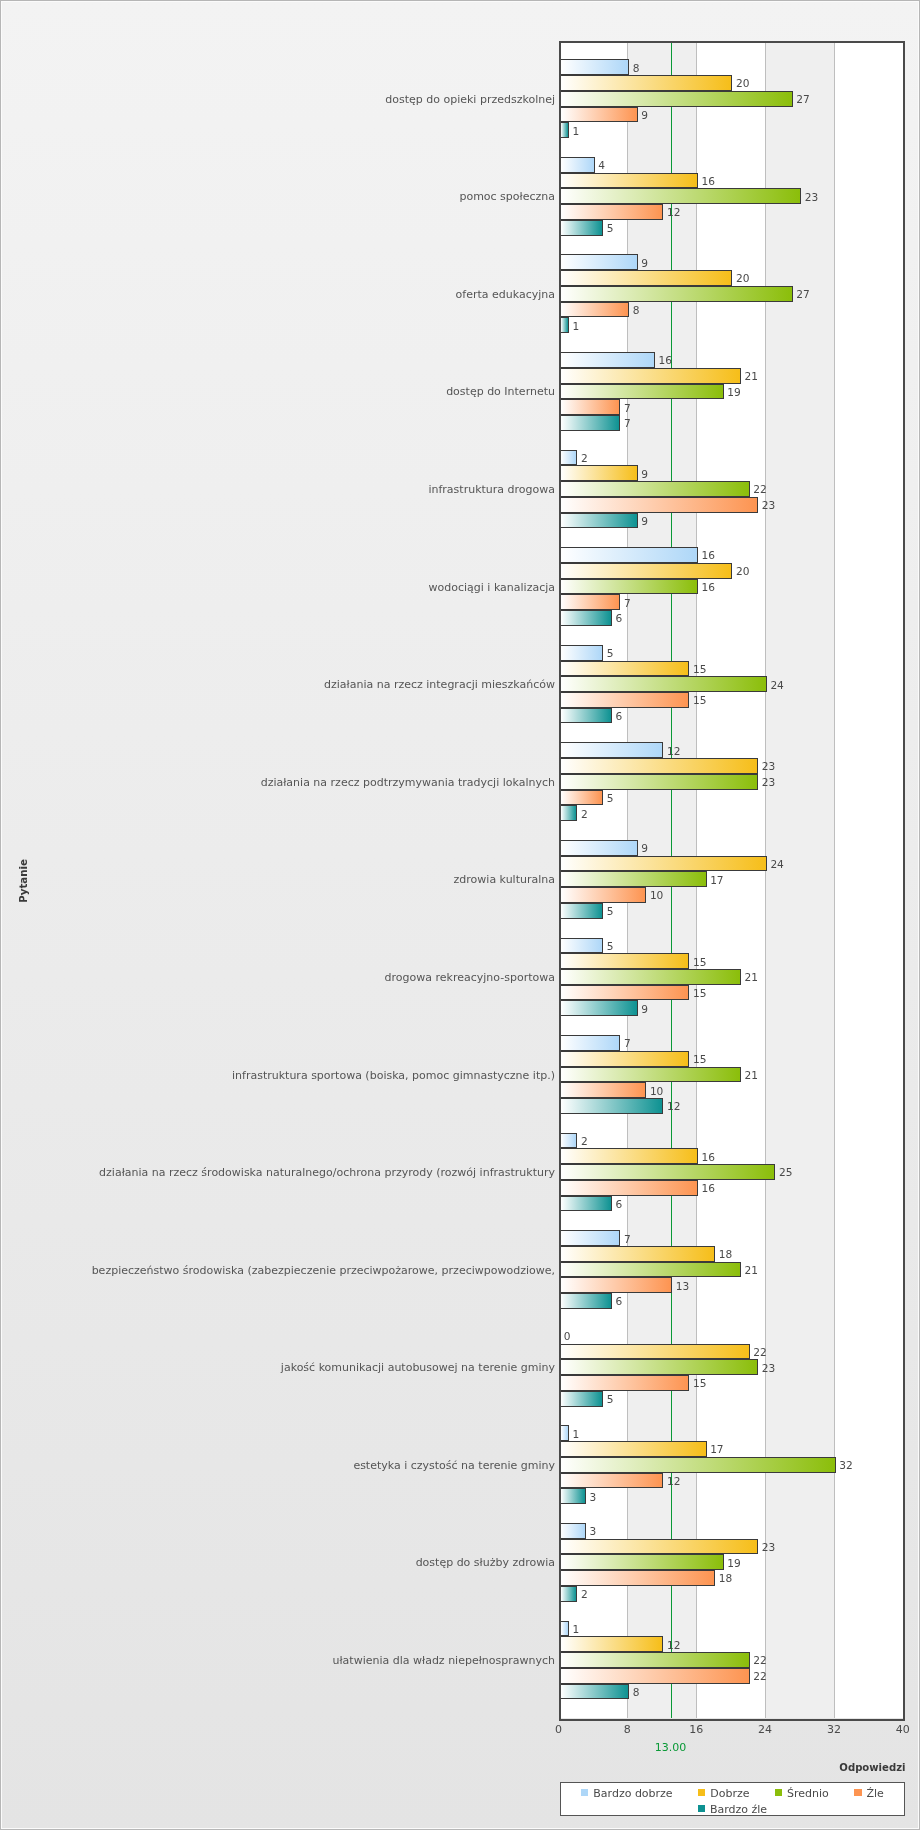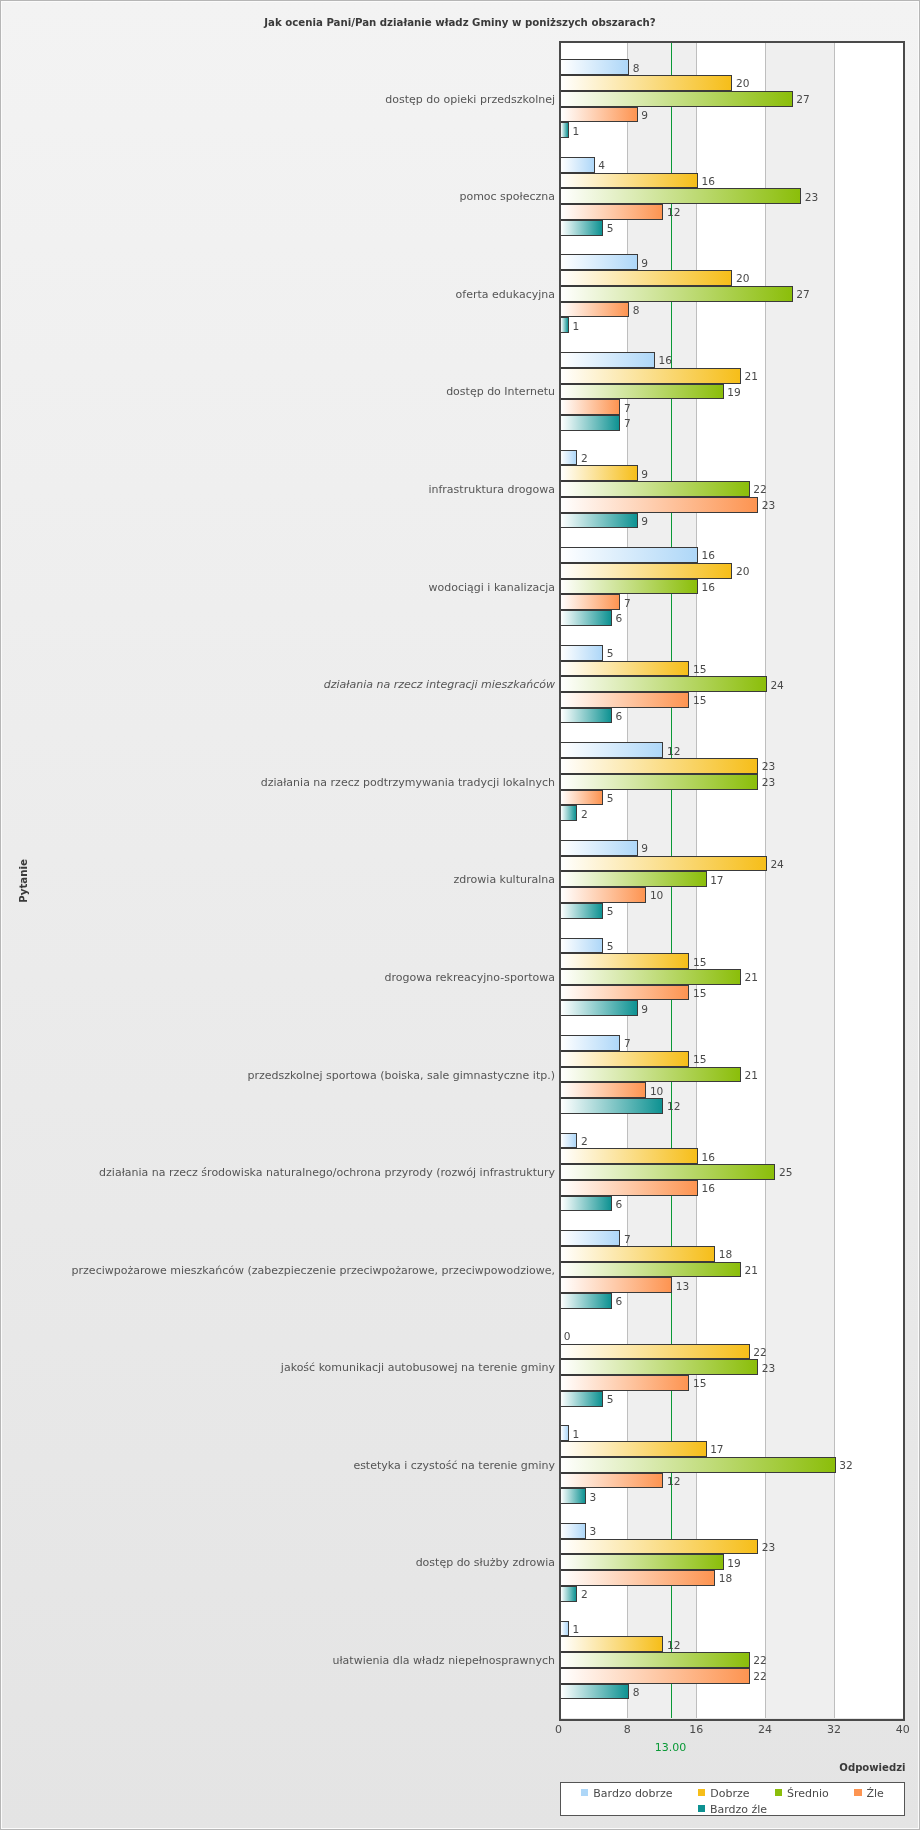--- a/index.html
+++ b/index.html
@@ -50,21 +50,20 @@
        vertical-align:middle;margin-left:4.8px;}
 </style>
 </head>
 <body>
 
 <div id="chart-root">
 
   <div id="chart-frame"></div>
   <div id="chart-frame-inner"></div>
 
-  <div id="chart-title">Jak ocenia Pani/Pan działanie władz Gminy w poniższych obszarach?</div>
 
   <div id="y-axis-title">
     <span>Pytanie</span>
   </div>
 
   <div id="plot-area">
       <div class="band" style="left: 67.16px; width: 68.86px;"></div>
       <div class="band" style="left: 204.88px; width: 68.86px;"></div>
       <div class="band" style="left: 342.6px;"></div>
       <div class="gridline" style="left: 67.16px;"></div>
@@ -215,21 +214,21 @@
     <div class="bar" style="left: 560.2px; top: 562.94px; width: 172.15px; height: 15.74px; background: linear-gradient(to right, rgb(255, 255, 255) 0%, rgb(246, 190, 25) 100%);"></div>
     <div class="bar" style="left: 560.2px; top: 578.68px; width: 137.72px; height: 15.74px; background: linear-gradient(to right, rgb(255, 255, 255) 0%, rgb(139, 190, 10) 100%);"></div>
     <div class="bar" style="left: 560.2px; top: 594.42px; width: 60.2525px; height: 15.74px; background: linear-gradient(to right, rgb(255, 255, 255) 0%, rgb(253, 148, 81) 100%);"></div>
     <div class="bar" style="left: 560.2px; top: 610.16px; width: 51.645px; height: 15.74px; background: linear-gradient(to right, rgb(255, 255, 255) 0%, rgb(14, 146, 146) 100%);"></div>
     <div class="catlabel" style="top: 581.65px; right: 365px;">wodociągi i kanalizacja</div>
     <div class="bar" style="left: 560.2px; top: 644.78px; width: 43.0375px; height: 15.74px; background: linear-gradient(to right, rgb(255, 255, 255) 0%, rgb(174, 215, 248) 100%);"></div>
     <div class="bar" style="left: 560.2px; top: 660.52px; width: 129.112px; height: 15.74px; background: linear-gradient(to right, rgb(255, 255, 255) 0%, rgb(246, 190, 25) 100%);"></div>
     <div class="bar" style="left: 560.2px; top: 676.26px; width: 206.58px; height: 15.74px; background: linear-gradient(to right, rgb(255, 255, 255) 0%, rgb(139, 190, 10) 100%);"></div>
     <div class="bar" style="left: 560.2px; top: 692px; width: 129.112px; height: 15.74px; background: linear-gradient(to right, rgb(255, 255, 255) 0%, rgb(253, 148, 81) 100%);"></div>
     <div class="bar" style="left: 560.2px; top: 707.74px; width: 51.645px; height: 15.74px; background: linear-gradient(to right, rgb(255, 255, 255) 0%, rgb(14, 146, 146) 100%);"></div>
-    <div class="catlabel" style="top: 679.23px; right: 365px; font-style: italic;">działania na rzecz integracji mieszkańców</div>
+    <div class="catlabel" style="top: 679.23px; right: 365px;">działania na rzecz integracji mieszkańców</div>
     <div class="bar" style="left: 560.2px; top: 742.36px; width: 103.29px; height: 15.74px; background: linear-gradient(to right, rgb(255, 255, 255) 0%, rgb(174, 215, 248) 100%);"></div>
     <div class="bar" style="left: 560.2px; top: 758.1px; width: 197.972px; height: 15.74px; background: linear-gradient(to right, rgb(255, 255, 255) 0%, rgb(246, 190, 25) 100%);"></div>
     <div class="bar" style="left: 560.2px; top: 773.84px; width: 197.972px; height: 15.74px; background: linear-gradient(to right, rgb(255, 255, 255) 0%, rgb(139, 190, 10) 100%);"></div>
     <div class="bar" style="left: 560.2px; top: 789.58px; width: 43.0375px; height: 15.74px; background: linear-gradient(to right, rgb(255, 255, 255) 0%, rgb(253, 148, 81) 100%);"></div>
     <div class="bar" style="left: 560.2px; top: 805.32px; width: 17.215px; height: 15.74px; background: linear-gradient(to right, rgb(255, 255, 255) 0%, rgb(14, 146, 146) 100%);"></div>
     <div class="catlabel" style="top: 776.81px; right: 365px;">działania na rzecz podtrzymywania tradycji lokalnych</div>
     <div class="bar" style="left: 560.2px; top: 839.94px; width: 77.4675px; height: 15.74px; background: linear-gradient(to right, rgb(255, 255, 255) 0%, rgb(174, 215, 248) 100%);"></div>
     <div class="bar" style="left: 560.2px; top: 855.68px; width: 206.58px; height: 15.74px; background: linear-gradient(to right, rgb(255, 255, 255) 0%, rgb(246, 190, 25) 100%);"></div>
     <div class="bar" style="left: 560.2px; top: 871.42px; width: 146.327px; height: 15.74px; background: linear-gradient(to right, rgb(255, 255, 255) 0%, rgb(139, 190, 10) 100%);"></div>
     <div class="bar" style="left: 560.2px; top: 887.16px; width: 86.075px; height: 15.74px; background: linear-gradient(to right, rgb(255, 255, 255) 0%, rgb(253, 148, 81) 100%);"></div>
@@ -239,33 +238,33 @@
     <div class="bar" style="left: 560.2px; top: 953.26px; width: 129.112px; height: 15.74px; background: linear-gradient(to right, rgb(255, 255, 255) 0%, rgb(246, 190, 25) 100%);"></div>
     <div class="bar" style="left: 560.2px; top: 969px; width: 180.757px; height: 15.74px; background: linear-gradient(to right, rgb(255, 255, 255) 0%, rgb(139, 190, 10) 100%);"></div>
     <div class="bar" style="left: 560.2px; top: 984.74px; width: 129.112px; height: 15.74px; background: linear-gradient(to right, rgb(255, 255, 255) 0%, rgb(253, 148, 81) 100%);"></div>
     <div class="bar" style="left: 560.2px; top: 1000.48px; width: 77.4675px; height: 15.74px; background: linear-gradient(to right, rgb(255, 255, 255) 0%, rgb(14, 146, 146) 100%);"></div>
     <div class="catlabel" style="top: 971.97px; right: 365px;">drogowa rekreacyjno-sportowa</div>
     <div class="bar" style="left: 560.2px; top: 1035.1px; width: 60.2525px; height: 15.74px; background: linear-gradient(to right, rgb(255, 255, 255) 0%, rgb(174, 215, 248) 100%);"></div>
     <div class="bar" style="left: 560.2px; top: 1050.84px; width: 129.112px; height: 15.74px; background: linear-gradient(to right, rgb(255, 255, 255) 0%, rgb(246, 190, 25) 100%);"></div>
     <div class="bar" style="left: 560.2px; top: 1066.58px; width: 180.757px; height: 15.74px; background: linear-gradient(to right, rgb(255, 255, 255) 0%, rgb(139, 190, 10) 100%);"></div>
     <div class="bar" style="left: 560.2px; top: 1082.32px; width: 86.075px; height: 15.74px; background: linear-gradient(to right, rgb(255, 255, 255) 0%, rgb(253, 148, 81) 100%);"></div>
     <div class="bar" style="left: 560.2px; top: 1098.06px; width: 103.29px; height: 15.74px; background: linear-gradient(to right, rgb(255, 255, 255) 0%, rgb(14, 146, 146) 100%);"></div>
-    <div class="catlabel" style="top: 1069.55px; right: 365px;">przedszkolnej sportowa (boiska, sale gimnastyczne itp.)</div>
+    <div class="catlabel" style="top: 1069.55px; right: 365px;">infrastruktura sportowa (boiska, pomoc gimnastyczne itp.)</div>
     <div class="bar" style="left: 560.2px; top: 1132.68px; width: 17.215px; height: 15.74px; background: linear-gradient(to right, rgb(255, 255, 255) 0%, rgb(174, 215, 248) 100%);"></div>
     <div class="bar" style="left: 560.2px; top: 1148.42px; width: 137.72px; height: 15.74px; background: linear-gradient(to right, rgb(255, 255, 255) 0%, rgb(246, 190, 25) 100%);"></div>
     <div class="bar" style="left: 560.2px; top: 1164.16px; width: 215.188px; height: 15.74px; background: linear-gradient(to right, rgb(255, 255, 255) 0%, rgb(139, 190, 10) 100%);"></div>
     <div class="bar" style="left: 560.2px; top: 1179.9px; width: 137.72px; height: 15.74px; background: linear-gradient(to right, rgb(255, 255, 255) 0%, rgb(253, 148, 81) 100%);"></div>
     <div class="bar" style="left: 560.2px; top: 1195.64px; width: 51.645px; height: 15.74px; background: linear-gradient(to right, rgb(255, 255, 255) 0%, rgb(14, 146, 146) 100%);"></div>
     <div class="catlabel" style="top: 1167.13px; right: 365px;">działania na rzecz środowiska naturalnego/ochrona przyrody (rozwój infrastruktury</div>
     <div class="bar" style="left: 560.2px; top: 1230.26px; width: 60.2525px; height: 15.74px; background: linear-gradient(to right, rgb(255, 255, 255) 0%, rgb(174, 215, 248) 100%);"></div>
     <div class="bar" style="left: 560.2px; top: 1246px; width: 154.935px; height: 15.74px; background: linear-gradient(to right, rgb(255, 255, 255) 0%, rgb(246, 190, 25) 100%);"></div>
     <div class="bar" style="left: 560.2px; top: 1261.74px; width: 180.757px; height: 15.74px; background: linear-gradient(to right, rgb(255, 255, 255) 0%, rgb(139, 190, 10) 100%);"></div>
     <div class="bar" style="left: 560.2px; top: 1277.48px; width: 111.897px; height: 15.74px; background: linear-gradient(to right, rgb(255, 255, 255) 0%, rgb(253, 148, 81) 100%);"></div>
     <div class="bar" style="left: 560.2px; top: 1293.22px; width: 51.645px; height: 15.74px; background: linear-gradient(to right, rgb(255, 255, 255) 0%, rgb(14, 146, 146) 100%);"></div>
-    <div class="catlabel" style="top: 1264.71px; right: 365px;">przeciwpożarowe mieszkańców (zabezpieczenie przeciwpożarowe, przeciwpowodziowe,</div>
+    <div class="catlabel" style="top: 1264.71px; right: 365px;">bezpieczeństwo środowiska (zabezpieczenie przeciwpożarowe, przeciwpowodziowe,</div>
     <div class="bar" style="left: 560.2px; top: 1343.58px; width: 189.365px; height: 15.74px; background: linear-gradient(to right, rgb(255, 255, 255) 0%, rgb(246, 190, 25) 100%);"></div>
     <div class="bar" style="left: 560.2px; top: 1359.32px; width: 197.972px; height: 15.74px; background: linear-gradient(to right, rgb(255, 255, 255) 0%, rgb(139, 190, 10) 100%);"></div>
     <div class="bar" style="left: 560.2px; top: 1375.06px; width: 129.112px; height: 15.74px; background: linear-gradient(to right, rgb(255, 255, 255) 0%, rgb(253, 148, 81) 100%);"></div>
     <div class="bar" style="left: 560.2px; top: 1390.8px; width: 43.0375px; height: 15.74px; background: linear-gradient(to right, rgb(255, 255, 255) 0%, rgb(14, 146, 146) 100%);"></div>
     <div class="catlabel" style="top: 1362.29px; right: 365px;">jakość komunikacji autobusowej na terenie gminy</div>
     <div class="bar" style="left: 560.2px; top: 1425.42px; width: 8.6075px; height: 15.74px; background: linear-gradient(to right, rgb(255, 255, 255) 0%, rgb(174, 215, 248) 100%);"></div>
     <div class="bar" style="left: 560.2px; top: 1441.16px; width: 146.327px; height: 15.74px; background: linear-gradient(to right, rgb(255, 255, 255) 0%, rgb(246, 190, 25) 100%);"></div>
     <div class="bar" style="left: 560.2px; top: 1456.9px; width: 275.44px; height: 15.74px; background: linear-gradient(to right, rgb(255, 255, 255) 0%, rgb(139, 190, 10) 100%);"></div>
     <div class="bar" style="left: 560.2px; top: 1472.64px; width: 103.29px; height: 15.74px; background: linear-gradient(to right, rgb(255, 255, 255) 0%, rgb(253, 148, 81) 100%);"></div>
     <div class="bar" style="left: 560.2px; top: 1488.38px; width: 25.8225px; height: 15.74px; background: linear-gradient(to right, rgb(255, 255, 255) 0%, rgb(14, 146, 146) 100%);"></div>

